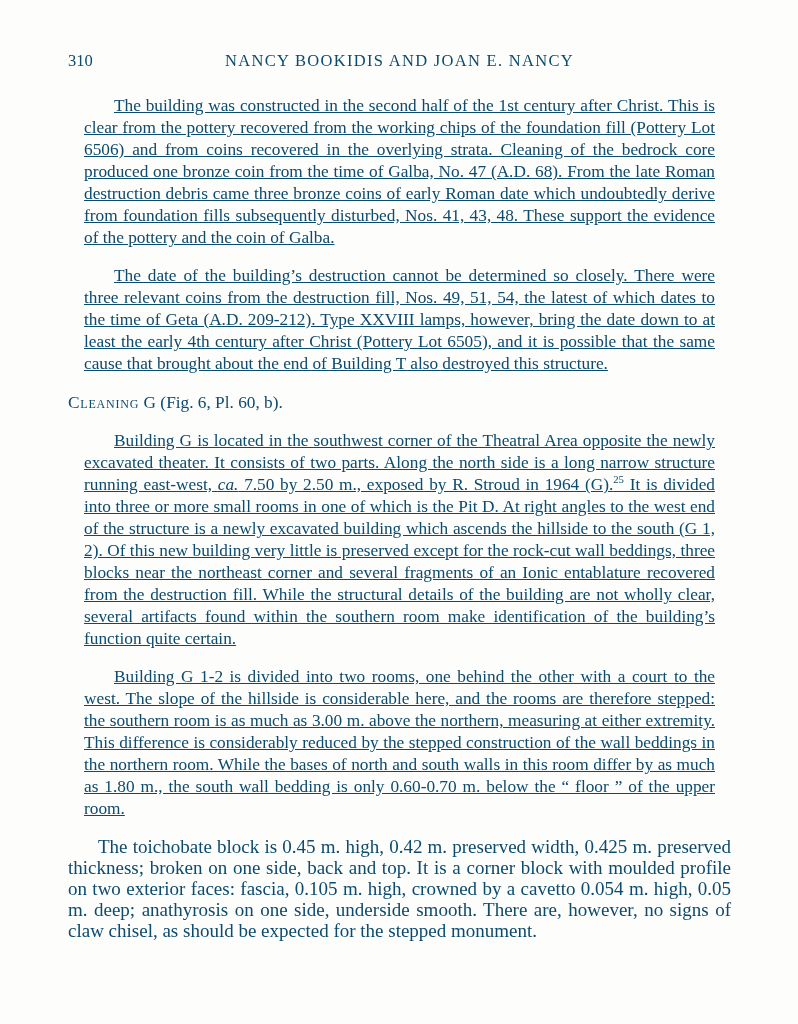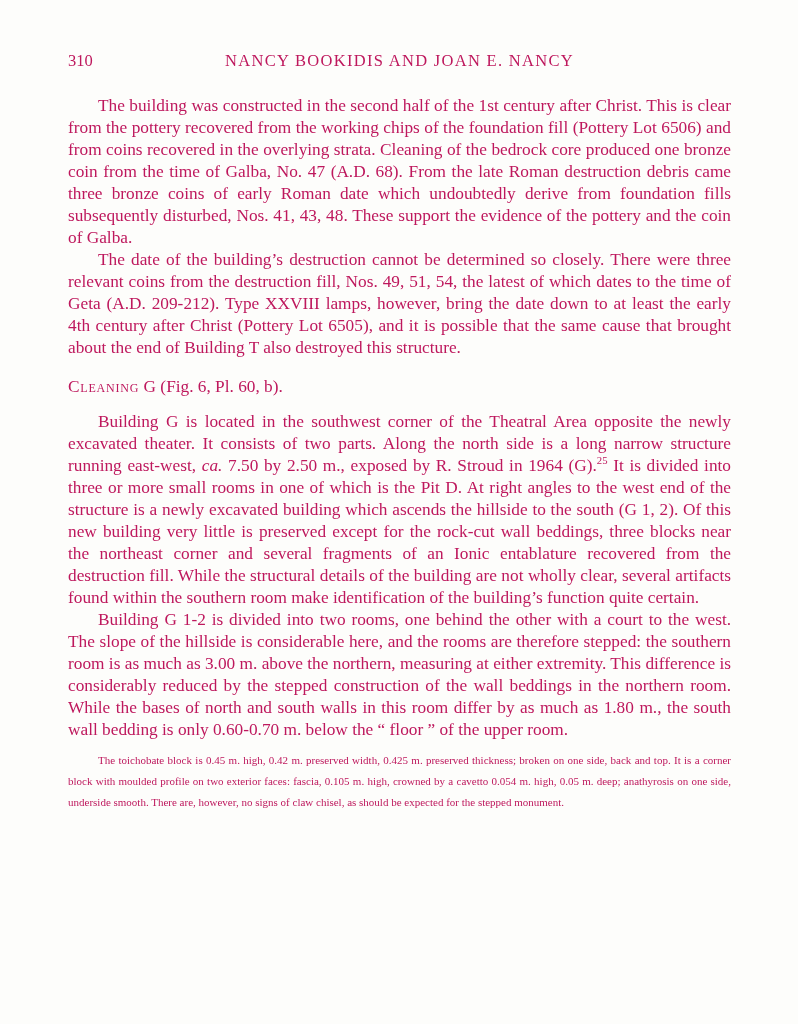--- a/index.html
+++ b/index.html
@@ -8,21 +8,21 @@
     background: #ffffff;
   }
   .page {
     position: relative;
     width: 798px;
     height: 1024px;
     box-sizing: border-box;
     background: #fdfdfb;
     padding: 50px 67px 0 68px;
     font-family: "Liberation Serif", "DejaVu Serif", serif;
-    color: #be185d;
+    color: #0c4a6e;
     overflow: hidden;
   }
   .page-header {
     position: relative;
     height: 22px;
     margin-bottom: 23px;
     font-size: 16.5px;
     line-height: 22px;
   }
   .page-number {
@@ -34,34 +34,35 @@
     text-align: center;
     letter-spacing: 1.3px;
     white-space: nowrap;
   }
   .body-text {
     font-size: 17.3px;
     line-height: 22px;
     text-align: justify;
   }
   .body-para {
-    margin: 0;
+    margin: 16px;
     text-indent: 30px;
+    text-decoration: underline;
   }
   .section-heading {
     margin: 17px 0 13px 0;
     text-indent: 0;
   }
   .smallcaps {
     font-variant: small-caps;
     letter-spacing: 0.8px;
   }
   .footnotes {
     margin-top: 9px;
-    font-size: 11px;
+    font-size: 19px;
     line-height: 21px;
     text-align: justify;
   }
   .footnote-para {
     margin: 0;
     text-indent: 30px;
   }
   sup {
     font-size: 0.62em;
     line-height: 0;

